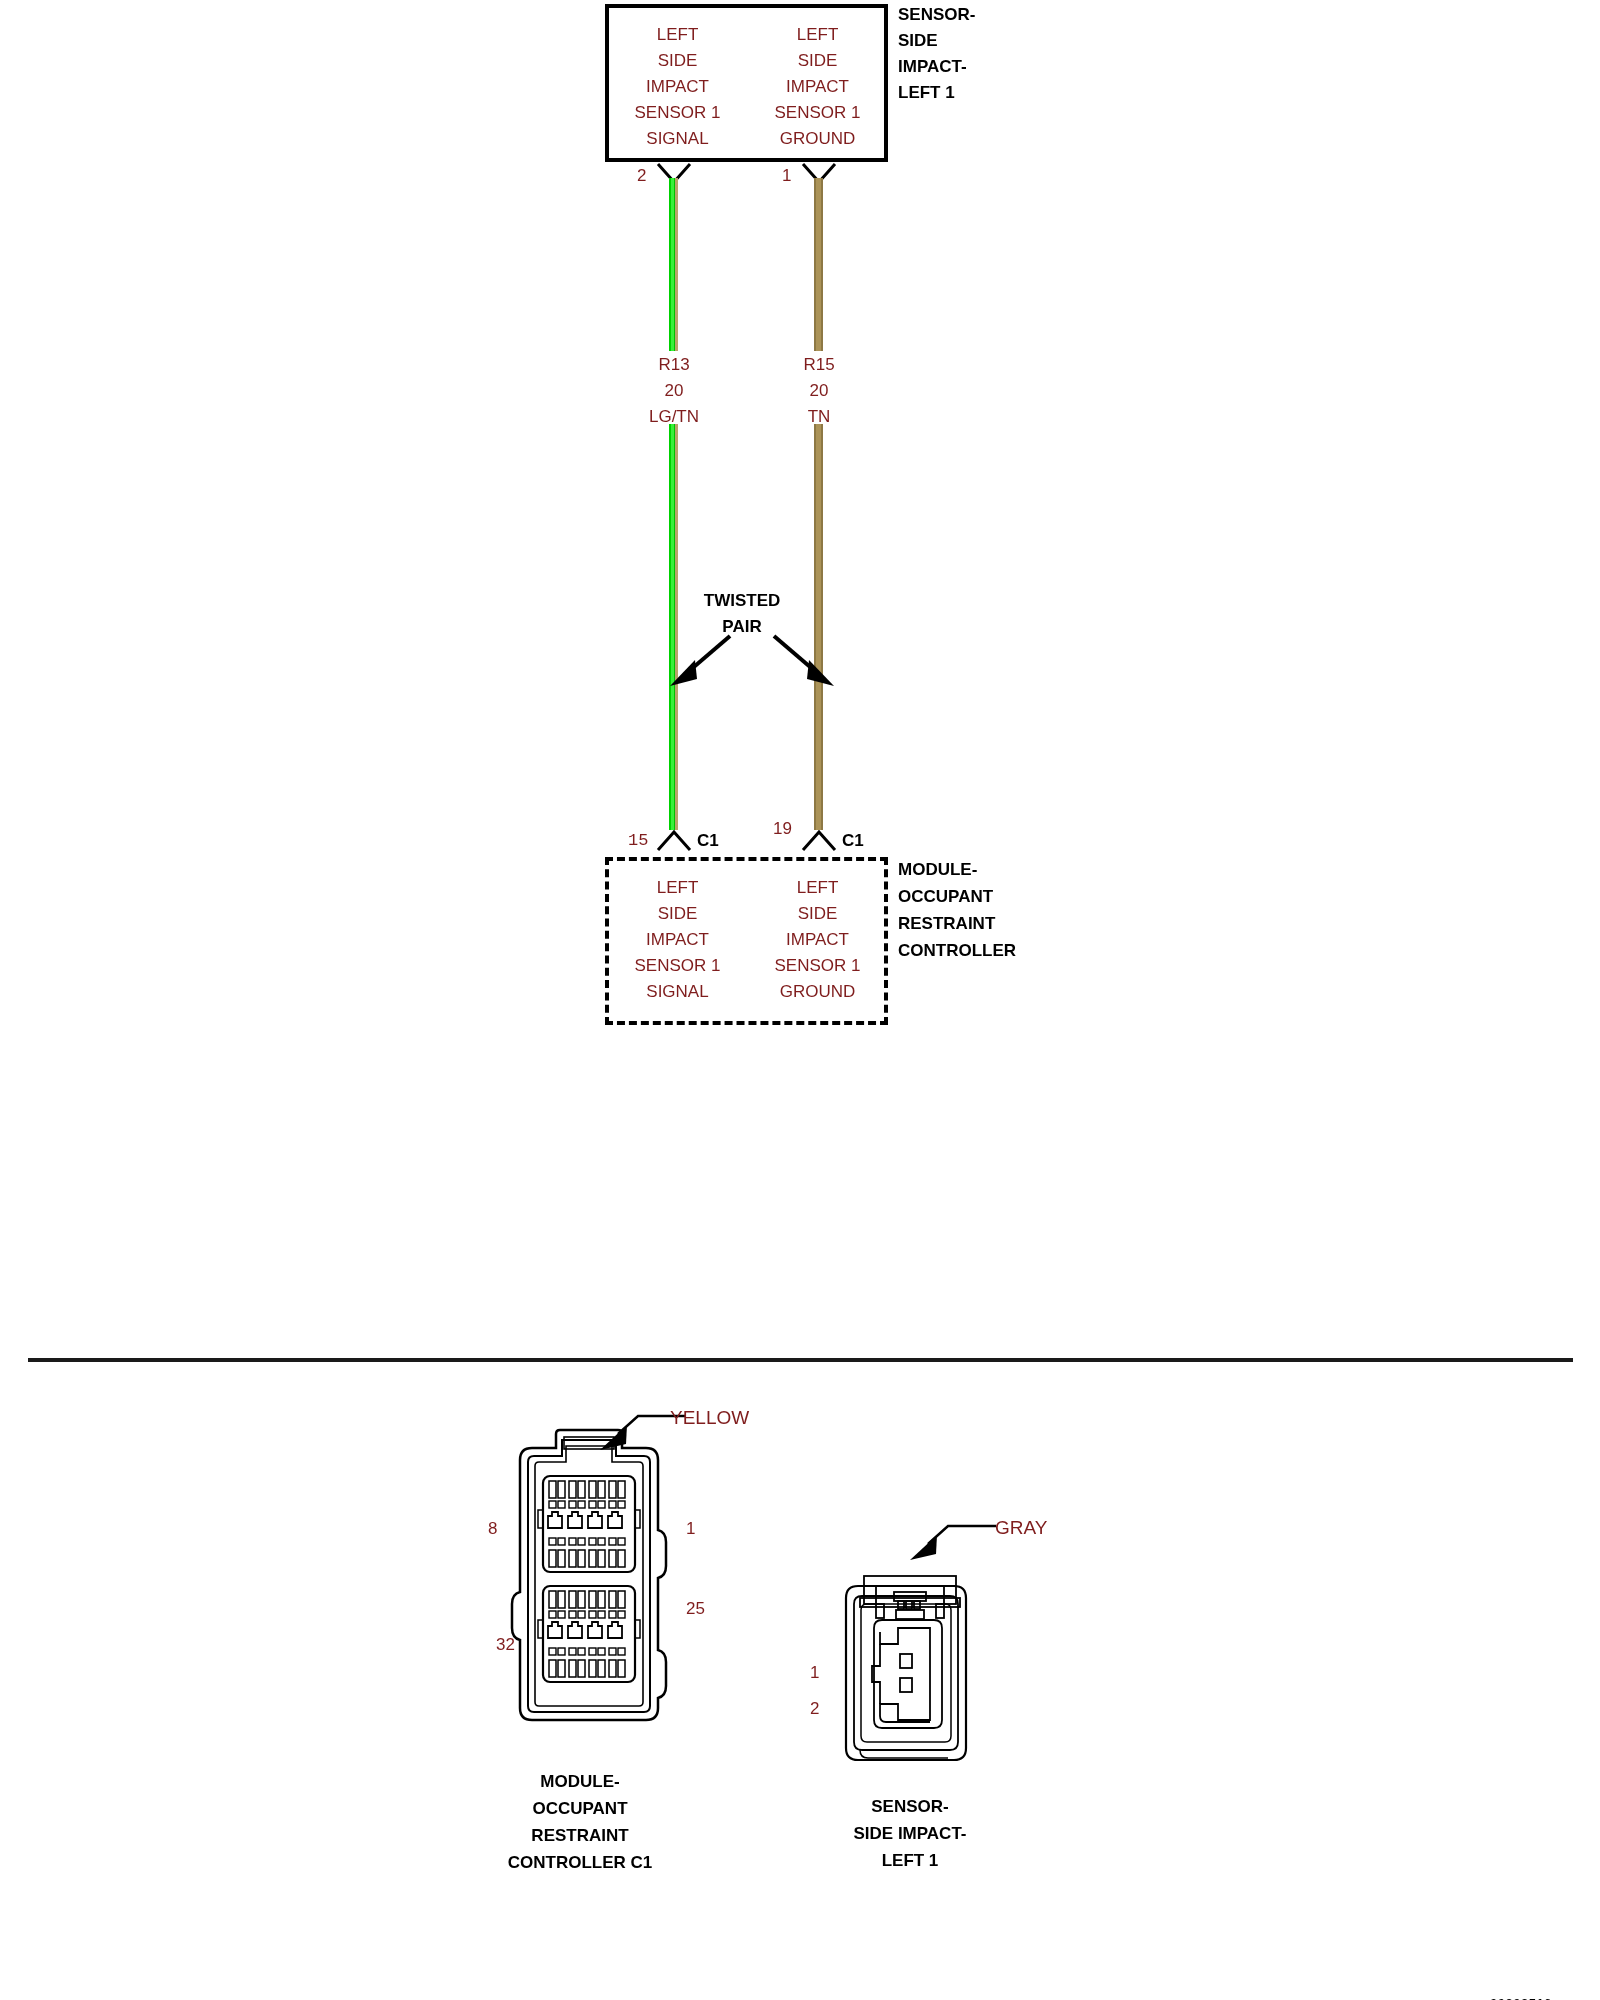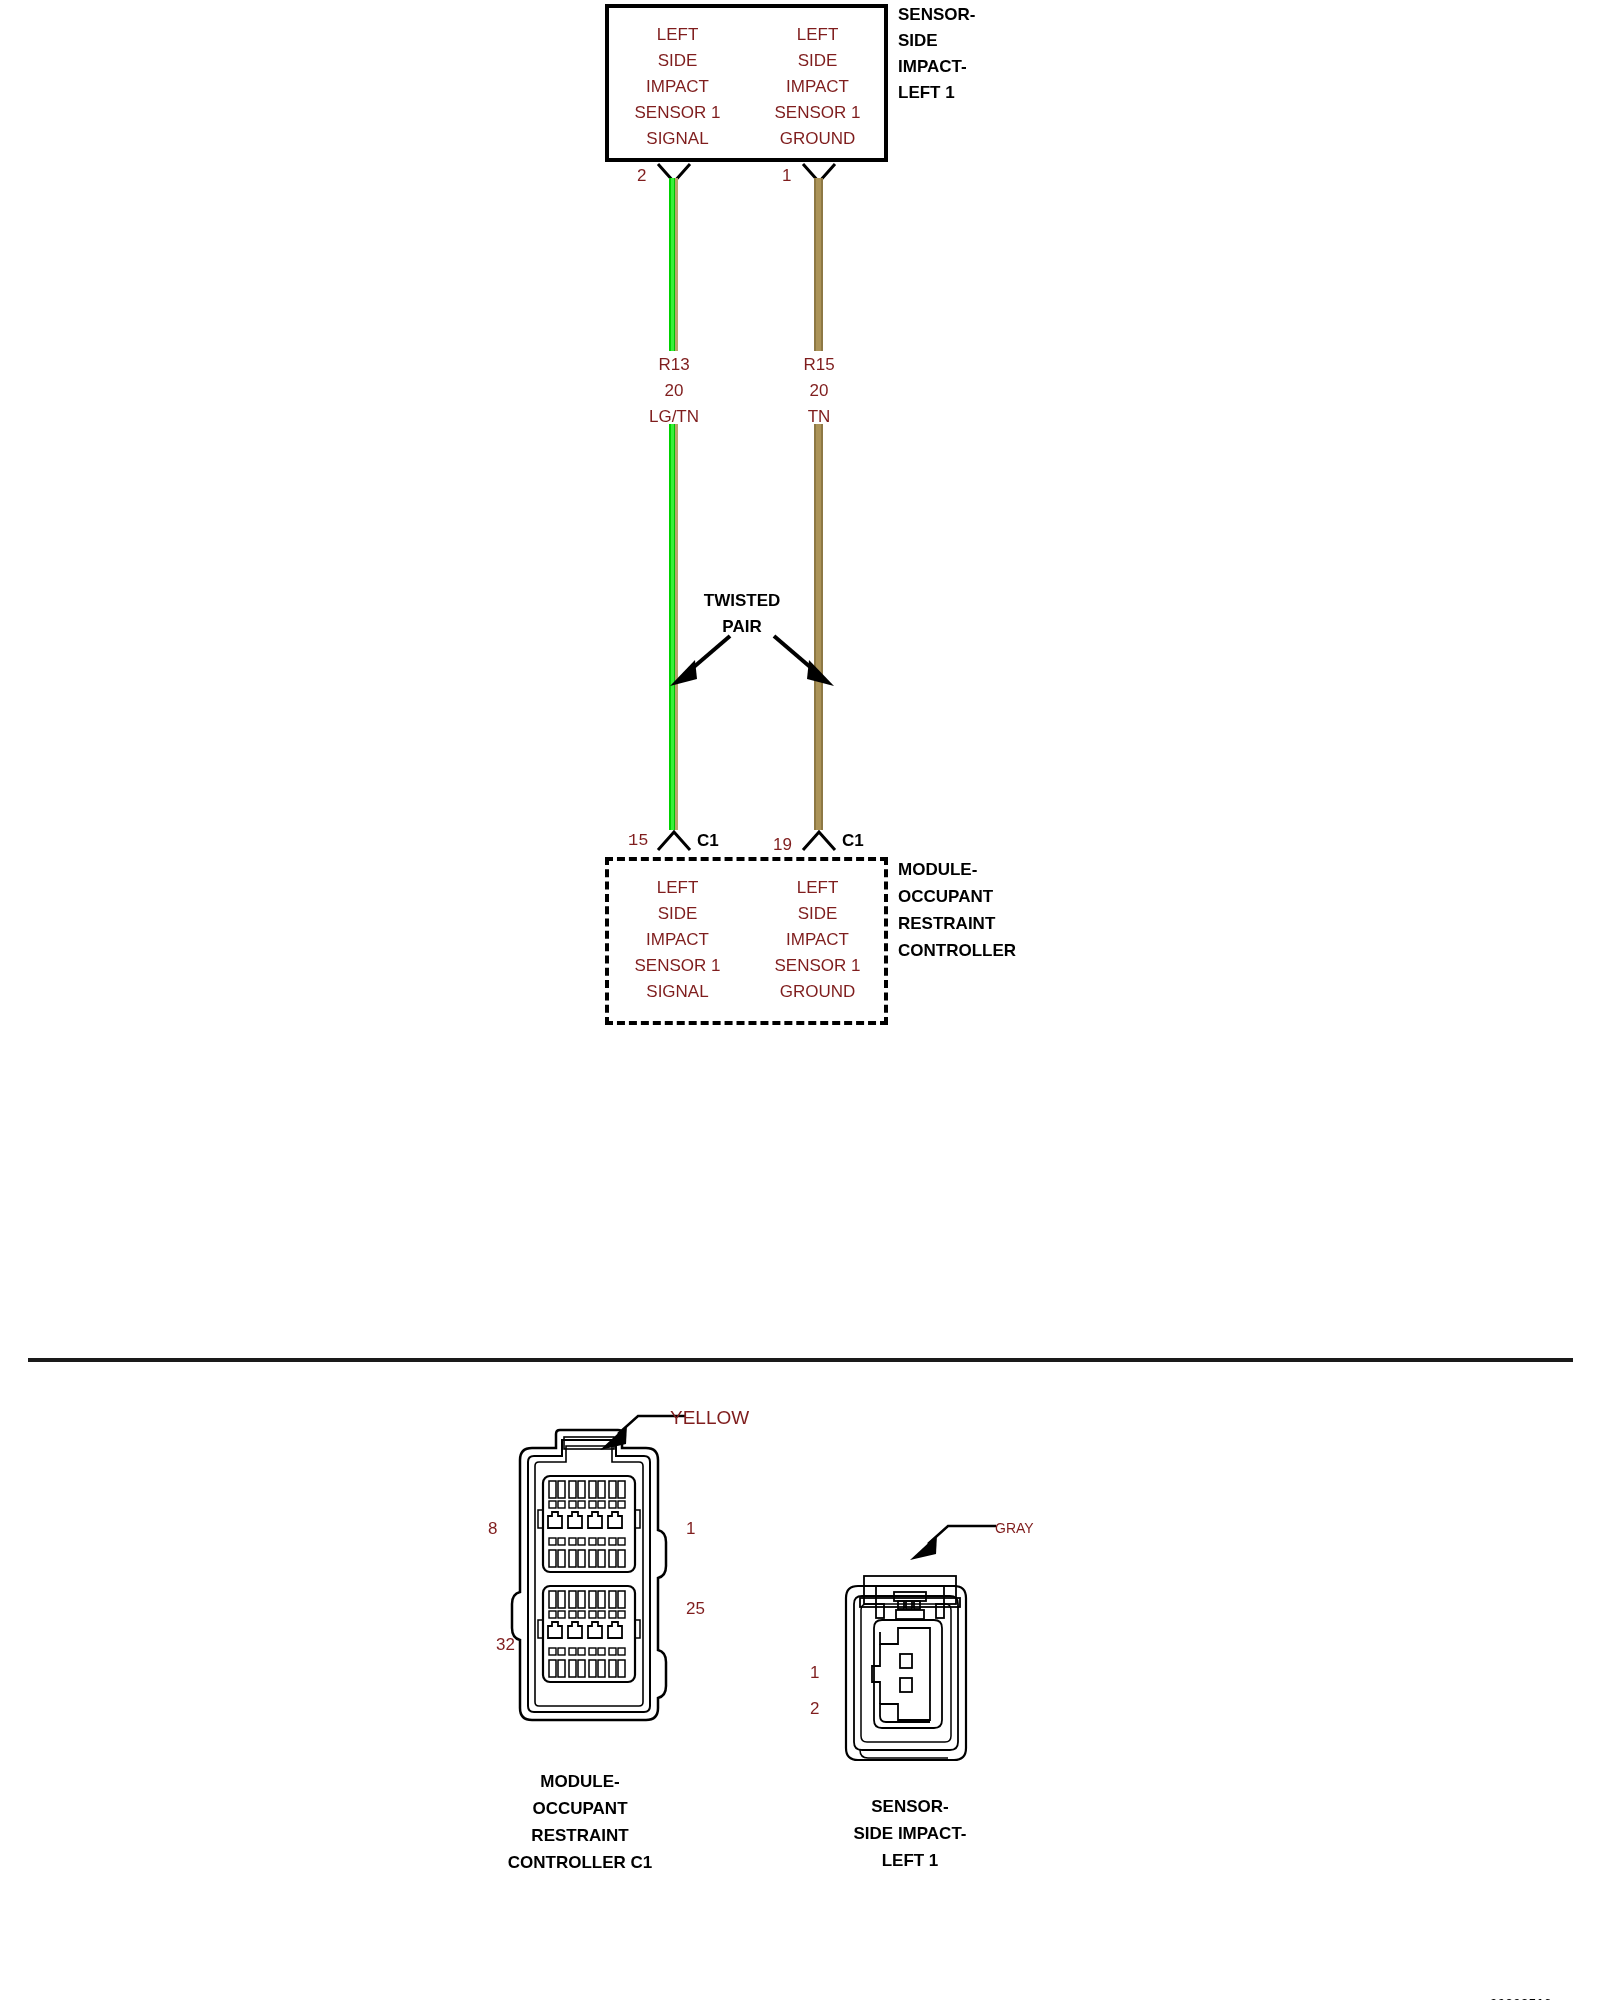--- a/index.html
+++ b/index.html
@@ -168,21 +168,21 @@
   </svg>
 </div>
 <div class="abs txt" style="left:628px; top:828px;font-family:Liberation Mono, monospace;">15</div>
 <div class="abs txt bold" style="left:697px; top:828px;">C1</div>
 
 <div class="abs term" style="left:800px; top:826px;">
   <svg width="38" height="26" viewBox="0 0 38 26">
     <path d="M3 24 L19 6 L35 24" fill="none" stroke="#000" stroke-width="3"></path>
   </svg>
 </div>
-<div class="abs txt" style="left:773px; top:816px;margin-top:16px;">19</div>
+<div class="abs txt" style="left:773px; top:816px;">19</div>
 <div class="abs txt bold" style="left:842px; top:828px;">C1</div>
 
 <div class="abs dashed-box" style="left:605px; top:857px; width:283px; height:168px;"></div>
 
 <div class="abs txt center" style="left:620px; top:875px; width:115px;">
   <div>LEFT</div>
   <div>SIDE</div>
   <div>IMPACT</div>
   <div>SENSOR 1</div>
   <div>SIGNAL</div>
@@ -381,21 +381,21 @@
     <path d="M30 180 Q30 188 38 188 L118 188" fill="none" stroke="#000" stroke-width="1.5"></path>
   </svg>
 </div>
 
 <div class="abs" style="left:890px; top:1518px;">
   <svg width="110" height="60" viewBox="0 0 110 60">
     <path d="M106 8 L58 8 L38 26" stroke="#000" stroke-width="2.5" fill="none"></path>
     <path d="M20 42 L47 17 L46 36 Z" fill="#000"></path>
   </svg>
 </div>
-<div class="abs txt" style="left:995px; top:1515px; font-size:14px;">GRAY</div>
+<div class="abs txt" style="left:995px; top:1515px; font-size:19px;">GRAY</div>
 
 <div class="abs txt" style="left:810px; top:1660px;">1</div>
 <div class="abs txt" style="left:810px; top:1696px;">2</div>
 
 <div class="abs txt bold center" style="left:760px; top:1793px; width:300px; line-height:27px;">
   <div>SENSOR-</div>
   <div>SIDE IMPACT-</div>
   <div>LEFT 1</div>
 </div>
 

